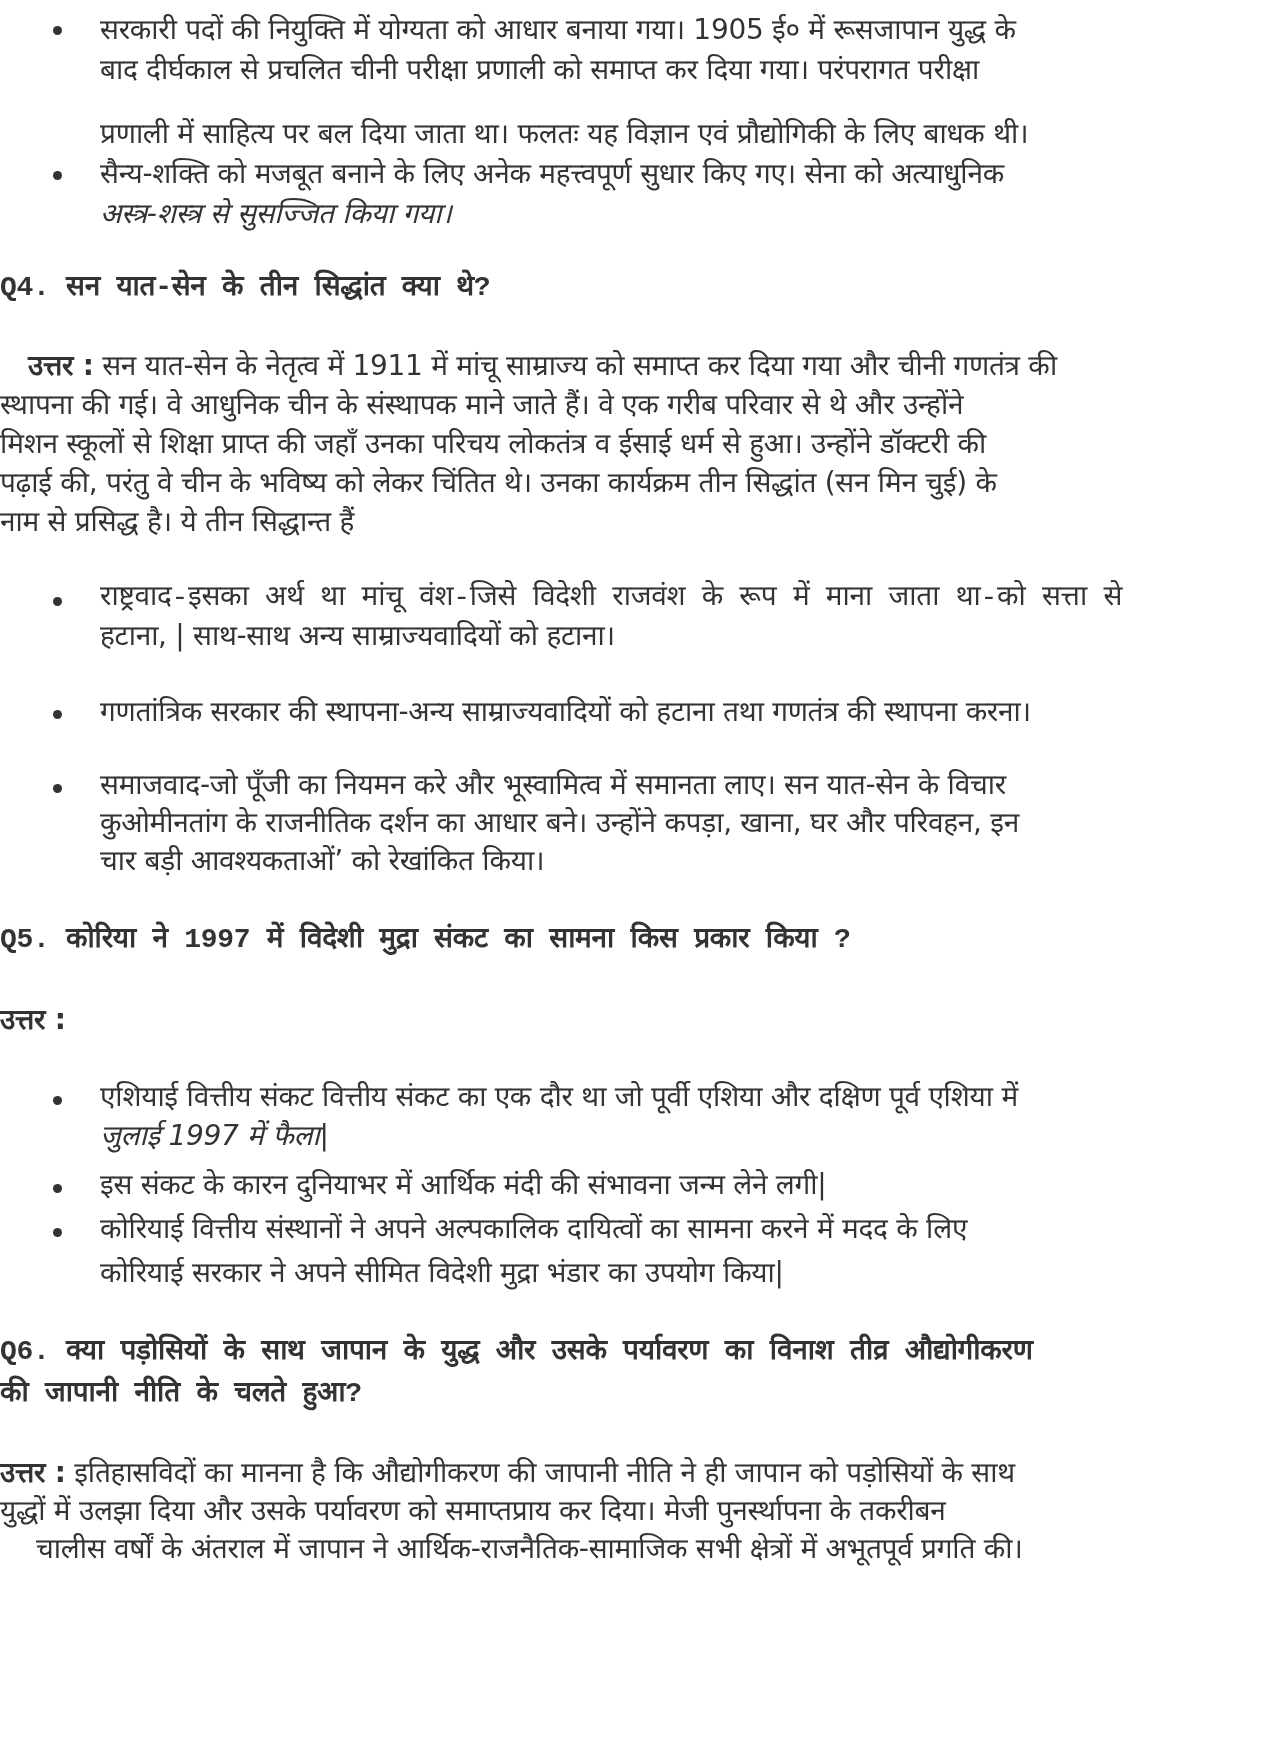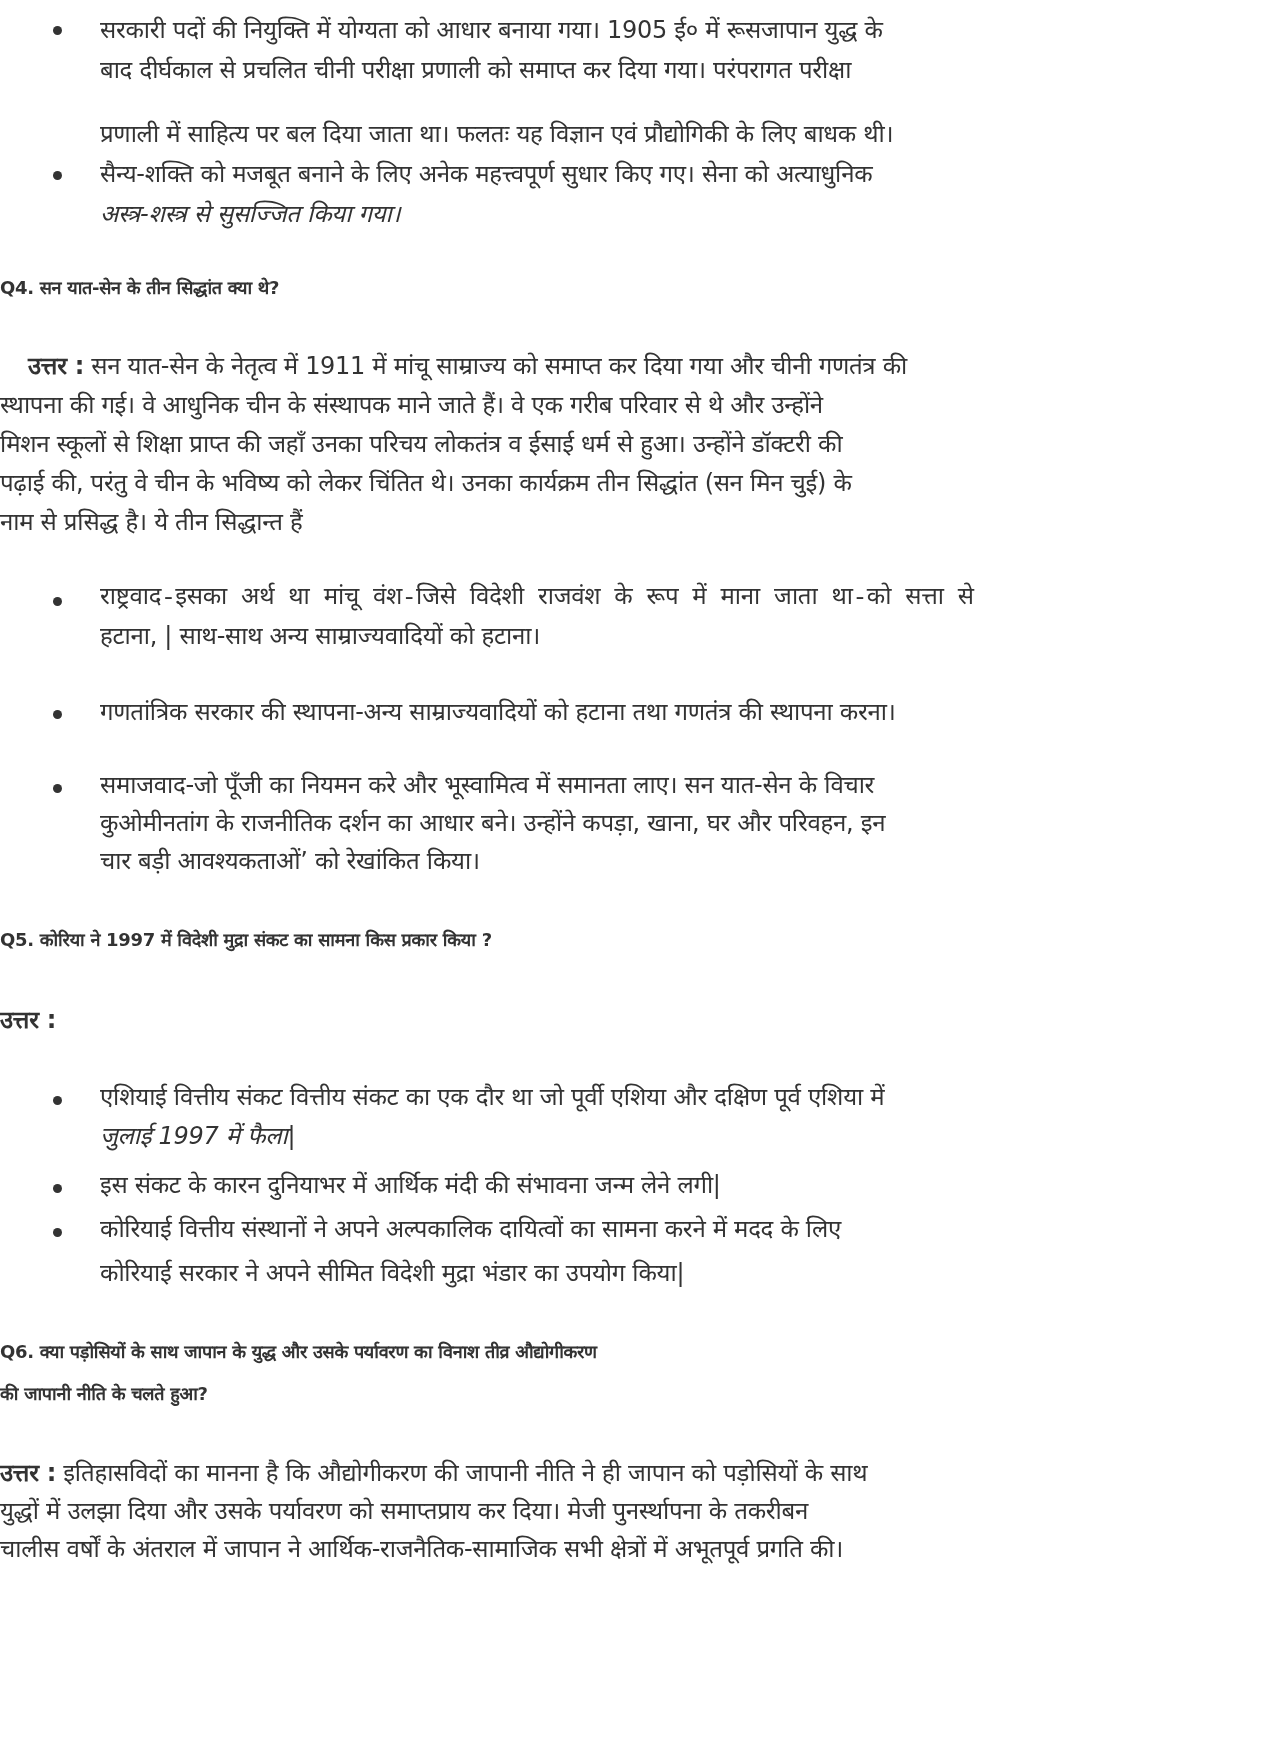--- a/index.html
+++ b/index.html
@@ -2,26 +2,26 @@
 <html><head>
 <meta charset="utf-8">
 <style>
   html, body { margin: 0; padding: 0; background: #ffffff; }
   body {
     width: 1287px; height: 1763px; overflow: hidden; position: relative;
     font-family: "DejaVu Sans", "Liberation Sans", sans-serif;
     color: #333333;
   }
   .page { position: absolute; left: 0; top: 0; width: 1287px; }
-  .line { position: absolute; white-space: nowrap; font-size: 24px; line-height: 40px; letter-spacing: -0.3px; }
+  .line { position: absolute; white-space: nowrap; font-size: 28px; line-height: 40px; letter-spacing: -0.3px; }
   .bullet-dot {
     position: absolute; width: 9px; height: 9px; border-radius: 50%;
     background: #333333;
   }
-  .heading { font-weight: bold; font-size: 18px; }
+  .heading { font-weight: bold; font-size: 28px; font-family: Liberation Mono, monospace; }
   .label { font-weight: bold; }
 </style>
 </head>
 <body>
 
 <div class="page">
 
   <div>
     <span class="bullet-dot" style="left:53px; top:26px;"></span>
     <div class="line" style="left:100px; top:10px;">सरकारी पदों की नियुक्ति में योग्यता को आधार बनाया गया। 1905 ई० में रूसजापान युद्ध के</div>
@@ -72,16 +72,16 @@
     <div class="line" style="left:100px; top:1209px;">कोरियाई वित्तीय संस्थानों ने अपने अल्पकालिक दायित्वों का सामना करने में मदद के लिए</div>
     <div class="line" style="left:100px; top:1253px;">कोरियाई सरकार ने अपने सीमित विदेशी मुद्रा भंडार का उपयोग किया|</div>
   </div>
 
   <div class="line heading" style="left:0px; top:1332px;">Q6. क्या पड़ोसियों के साथ जापान के युद्ध और उसके पर्यावरण का विनाश तीव्र औद्योगीकरण</div>
   <div class="line heading" style="left:0px; top:1374px;">की जापानी नीति के चलते हुआ?</div>
 
   <div>
     <div class="line" style="left:0px; top:1453px;"><span class="label">उत्तर :</span><span> इतिहासविदों का मानना है कि औद्योगीकरण की जापानी नीति ने ही जापान को पड़ोसियों के साथ</span></div>
     <div class="line" style="left:0px; top:1491px;">युद्धों में उलझा दिया और उसके पर्यावरण को समाप्तप्राय कर दिया। मेजी पुनर्स्थापना के तकरीबन</div>
-    <div class="line" style="left:0px; top:1529px;">चालीस वर्षों के अंतराल में जापान ने आर्थिक-राजनैतिक-सामाजिक सभी क्षेत्रों में अभूतपूर्व प्रगति की।</div>
+    <div class="line" style="left:0px; top:1529px;padding-left:36px;">चालीस वर्षों के अंतराल में जापान ने आर्थिक-राजनैतिक-सामाजिक सभी क्षेत्रों में अभूतपूर्व प्रगति की।</div>
   </div>
 
 </div>
 
 </body></html>

